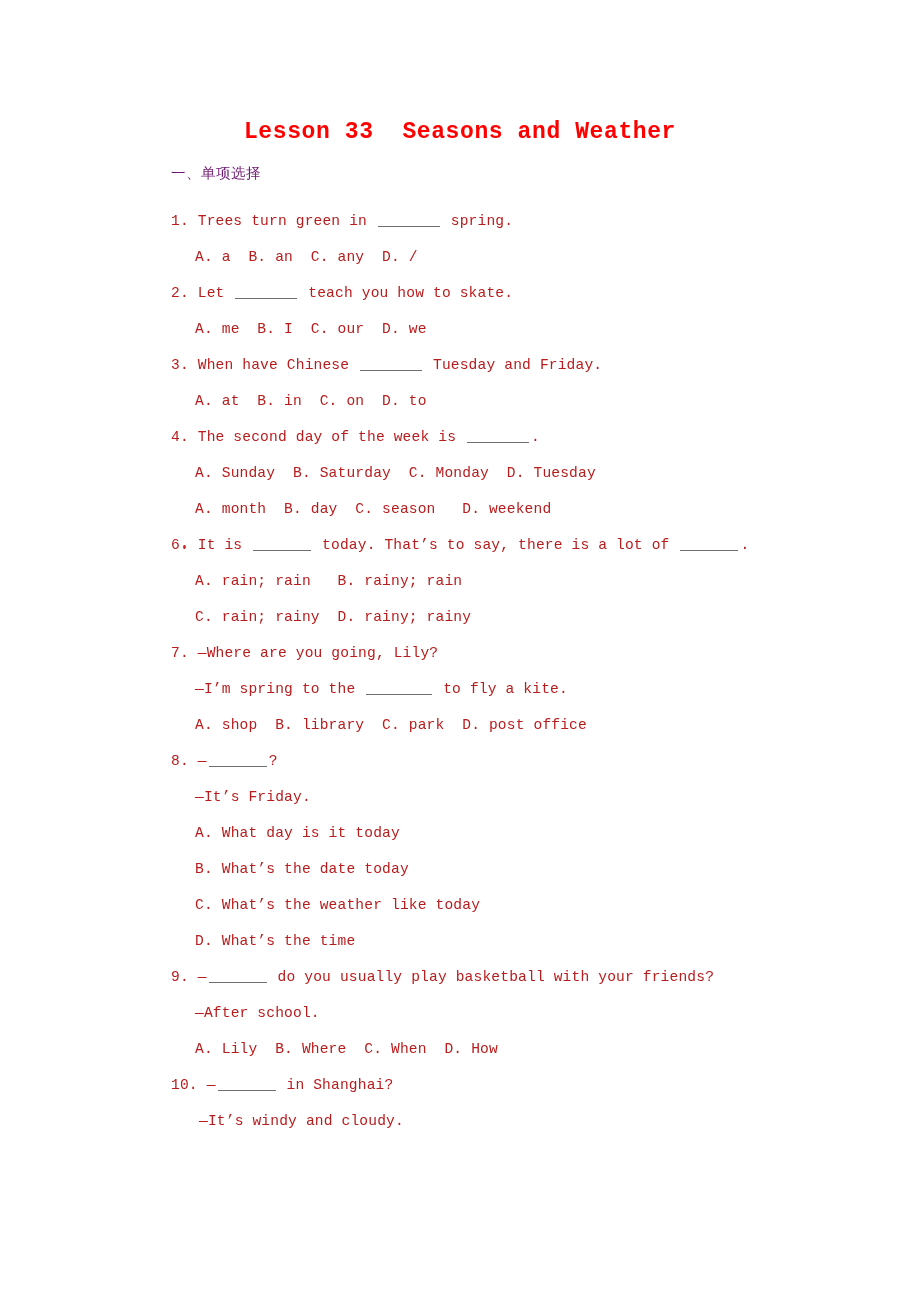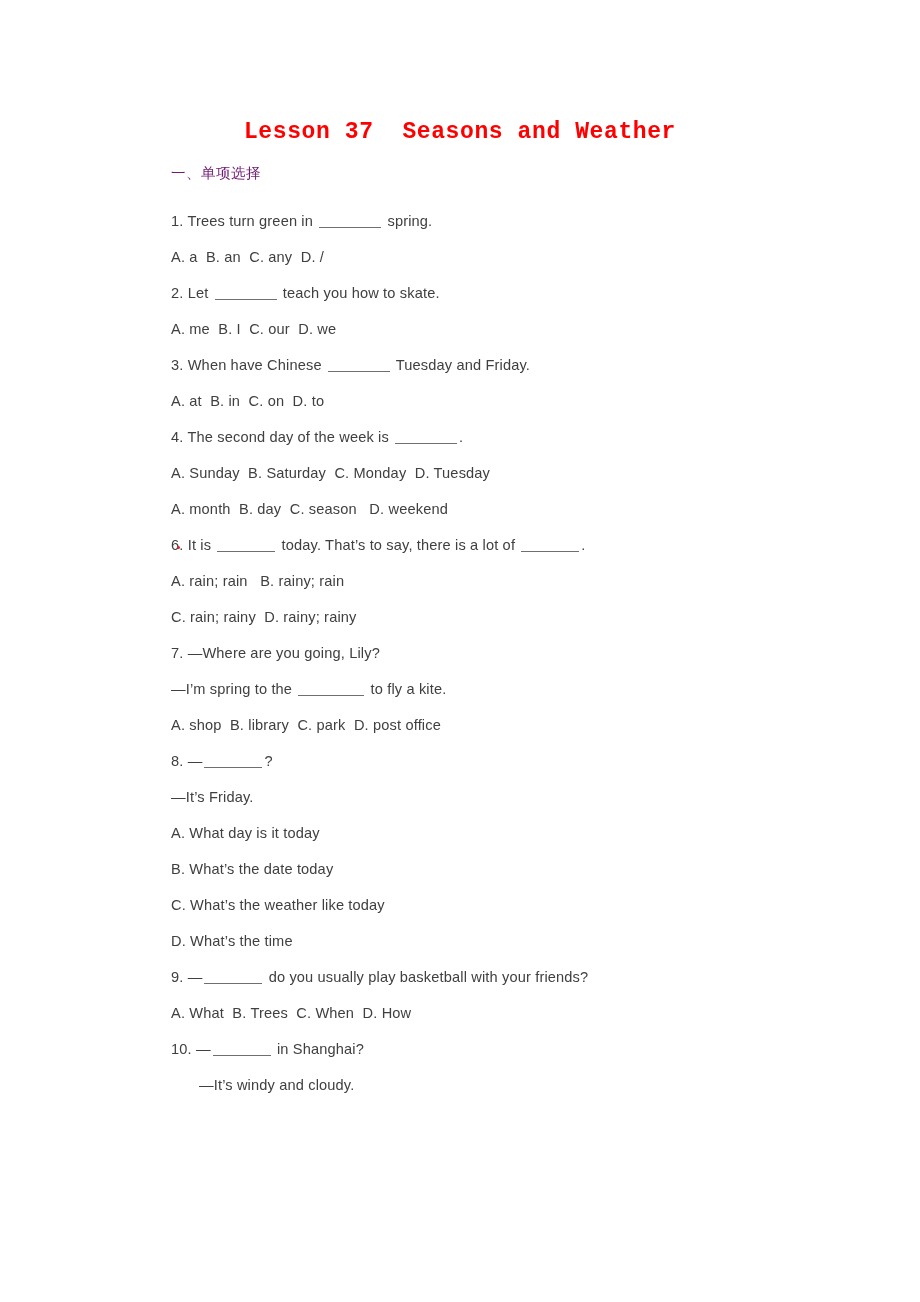--- a/index.html
+++ b/index.html
@@ -57,34 +57,35 @@
     margin: 0 0 22px 0;
     letter-spacing: 0.5px;
     white-space: pre;
   }
 
   .q-block {
     margin: 0 0 0 0;
   }
 
   .line {
-    font-family: Liberation Sans, sans-serif;
+    font-family: Liberation Mono, monospace;
     font-size: 14.6px;
     line-height: 36px;
-    color: #404040;
+    color: #b91c1c;
     white-space: pre;
     letter-spacing: 0.15px;
   }
 
   
   .line.stem {
     margin-left: 0;
   }
   
   .line.opt {
+    margin-left: 24px;
   }
   .line.opt2 {
     margin-left: 28px;
   }
 
   
   .blank {
     display: inline-block;
     border-bottom: 1px solid #6f6f6f;
     height: 14px;
@@ -105,21 +106,21 @@
     vertical-align: 1px;
     margin-left: -6px;
     margin-right: 3px;
   }
 </style>
 </head>
 <body>
 
 <div class="page">
 
-  <div class="doc-title">Lesson 37  Seasons and Weather</div>
+  <div class="doc-title">Lesson 33  Seasons and Weather</div>
 
   <div class="content">
 
     <div class="section-heading">一、单项选择</div>
 
     <div class="q-block">
       <div class="line stem"><span>1.</span><span> Trees turn green in </span><span class="blank w1"></span><span> spring.</span></div>
       <div class="line opt">A. a  B. an  C. any  D. /</div>
     </div>
 
@@ -158,21 +159,22 @@
       <div class="line stem"><span>8.</span><span> —</span><span class="blank w2"></span><span>?</span></div>
       <div class="line opt">—It’s Friday.</div>
       <div class="line opt">A. What day is it today</div>
       <div class="line opt">B. What’s the date today</div>
       <div class="line opt">C. What’s the weather like today</div>
       <div class="line opt">D. What’s the time</div>
     </div>
 
     <div class="q-block">
       <div class="line stem"><span>9.</span><span> —</span><span class="blank w2"></span><span> do you usually play basketball with your friends?</span></div>
-      <div class="line opt">A. What  B. Trees  C. When  D. How</div>
+      <div class="line opt">—After school.</div>
+      <div class="line opt">A. Lily  B. Where  C. When  D. How</div>
     </div>
 
     <div class="q-block">
       <div class="line stem"><span>10.</span><span> —</span><span class="blank w2"></span><span> in Shanghai?</span></div>
       <div class="line opt2">—It’s windy and cloudy.</div>
     </div>
 
   </div>
 </div>
 

